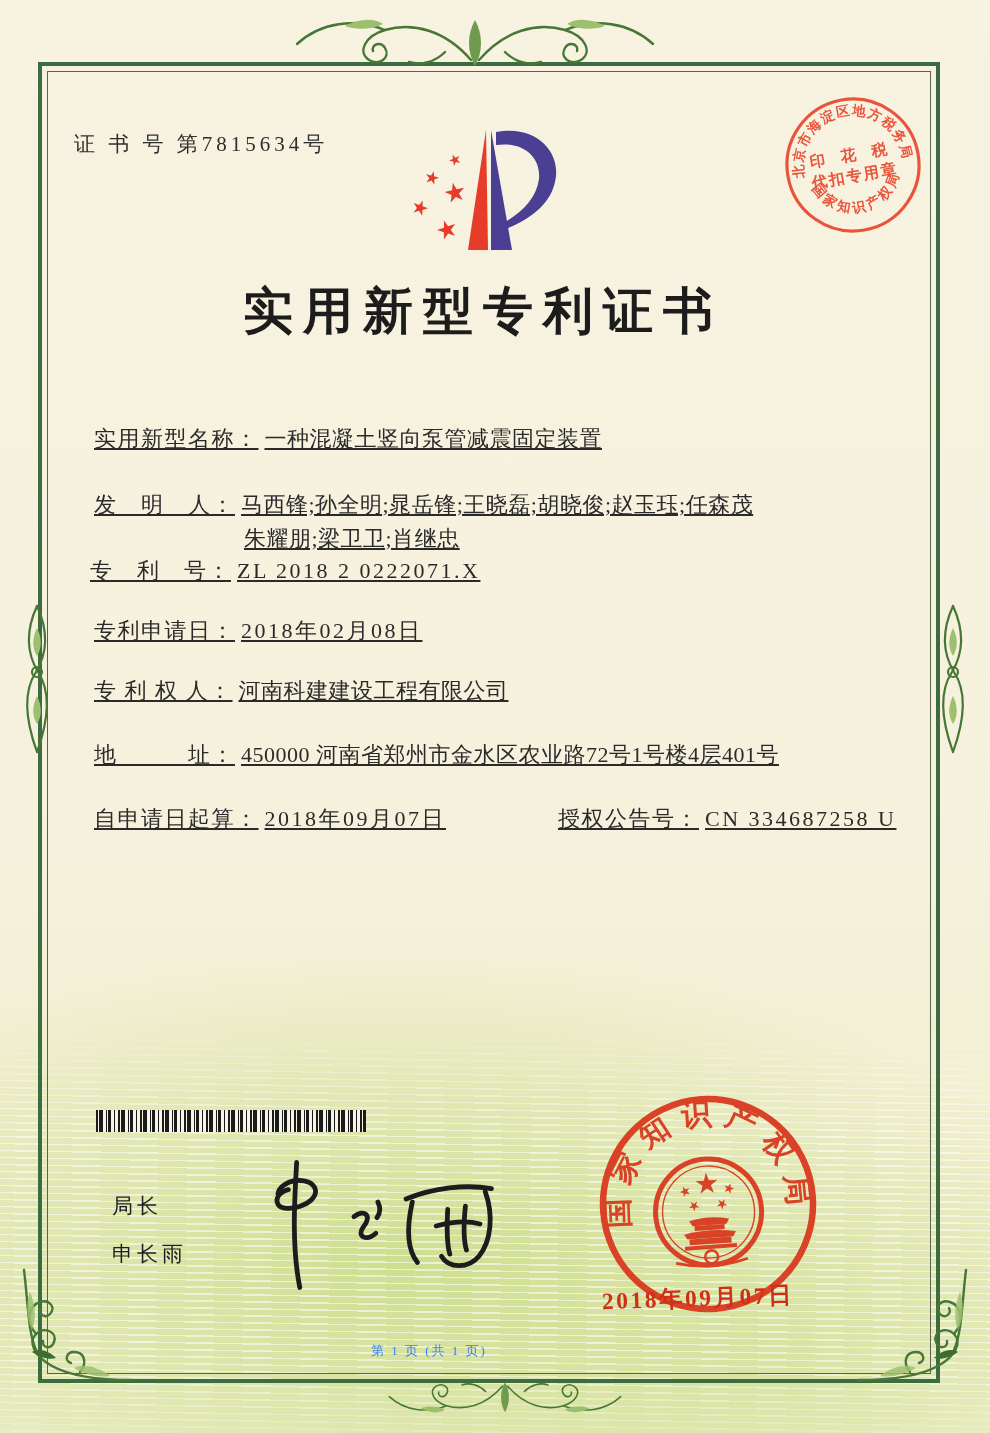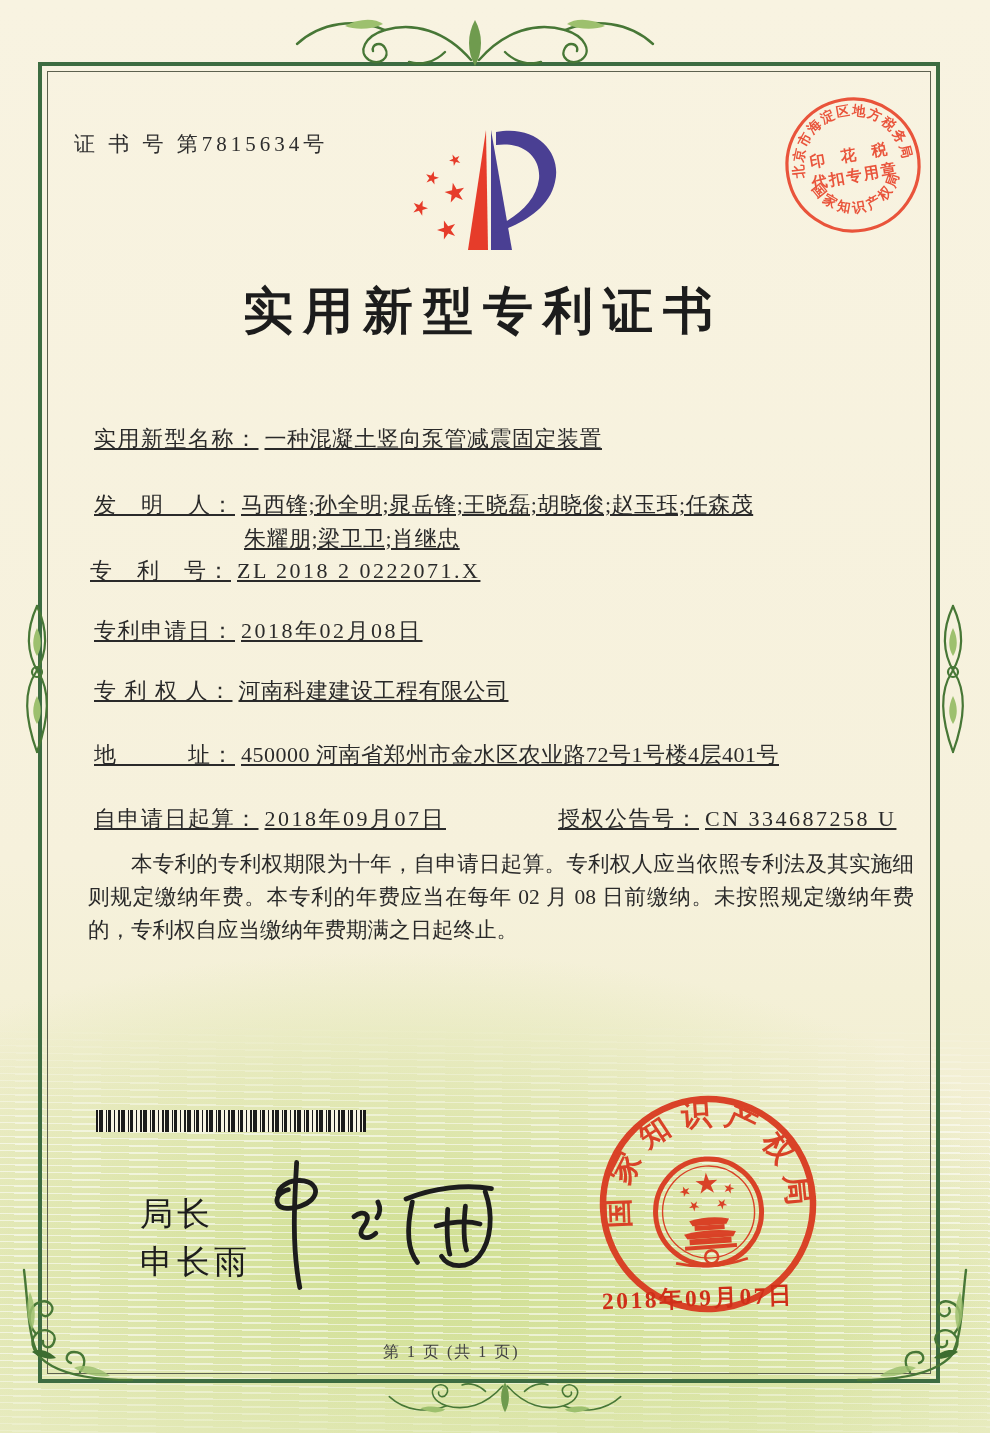--- a/index.html
+++ b/index.html
@@ -26,22 +26,22 @@
   .row .lbl{letter-spacing:1.5px;text-decoration:underline;}
   .row .val{margin-left:6px;letter-spacing:0.5px;text-decoration:underline;}
   .row .val.dt{letter-spacing:2.5px;}
   .paras{position:absolute;left:88px;right:76px;top:848px;font-size:21.5px;line-height:33px;text-align:justify;color:#2a2a2a;}
   .paras p{margin:0;text-indent:2em;}
   .barcode{position:absolute;left:96px;top:1110px;width:270px;height:22px;
     background:repeating-linear-gradient(90deg,
       #1b1b1b 0 2px,#f8f4e4 2px 3px,#1b1b1b 3px 7px,#f8f4e4 7px 10px,
       #1b1b1b 10px 11px,#f8f4e4 11px 12px,#1b1b1b 12px 15px,#f8f4e4 15px 18px,
       #1b1b1b 18px 19px,#f8f4e4 19px 22px);}
-  .signer{position:absolute;left:112px;font-family:"Liberation Sans","DejaVu Sans",sans-serif;font-size:33px;letter-spacing:4px;color:#1d1d1d;margin-left:28px;}
-  .footer{position:absolute;left:383px;top:1342px;font-size:16px;letter-spacing:2px;color:#404040;}
+  .signer{position:absolute;left:112px;font-family:"Liberation Sans","DejaVu Sans",sans-serif;font-size:21px;letter-spacing:4px;color:#1d1d1d;}
+  .footer{position:absolute;left:371px;top:1342px;font-size:13px;letter-spacing:2px;color:#3b82f6;}
   .stamp-box{position:absolute;left:768px;top:80px;width:170px;height:170px;transform:rotate(-10deg);opacity:0.92;}
   .seal-box{position:absolute;left:596px;top:1092px;width:224px;height:224px;transform:rotate(-4deg);opacity:0.95;}
   .seal-date{position:absolute;left:602px;top:1282px;font-size:23.5px;color:#cf2f19;letter-spacing:2.5px;transform:rotate(-2deg);font-weight:600;}
   .logo-box{position:absolute;left:398px;top:124px;width:200px;height:145px;}
   .sig-box{position:absolute;left:255px;top:1150px;width:250px;height:150px;}
   svg text{font-family:"Liberation Serif","DejaVu Serif",serif;}
 </style>
 </head>
 <body>
 
@@ -155,21 +155,20 @@
   <span class="lbl">地　　　址：</span><span class="val">450000 河南省郑州市金水区农业路72号1号楼4层401号</span>
 </div>
 <div class="row" style="left:94px;top:804px">
   <span class="lbl">自申请日起算：</span><span class="val dt">2018年09月07日</span>
 </div>
 <div class="row" style="left:558px;top:804px">
   <span class="lbl">授权公告号：</span><span class="val dt">CN 334687258 U</span>
 </div>
 
 <div class="paras">
-  <p>本专利的专利权期限为十年，自申请日起算。专利权人应当依照专利法及其实施细则规定缴纳年费。本专利的年费应当在每年 02 月 08 日前缴纳。未按照规定缴纳年费的，专利权自应当缴纳年费期满之日起终止。</p>
 </div>
 
 <div class="barcode"></div>
 
 <div class="signer" style="top:1192px">局长</div>
 <div class="signer" style="top:1240px">申长雨</div>
 
 <svg class="sig-box" viewBox="0 0 240 140">
   <g stroke="#1c1c1c" stroke-width="4.6" fill="none" stroke-linecap="round" stroke-linejoin="round">
     <path d="M22,40 C24,26 54,22 58,36 C61,50 28,60 22,50 C19,44 24,38 32,36"></path>

